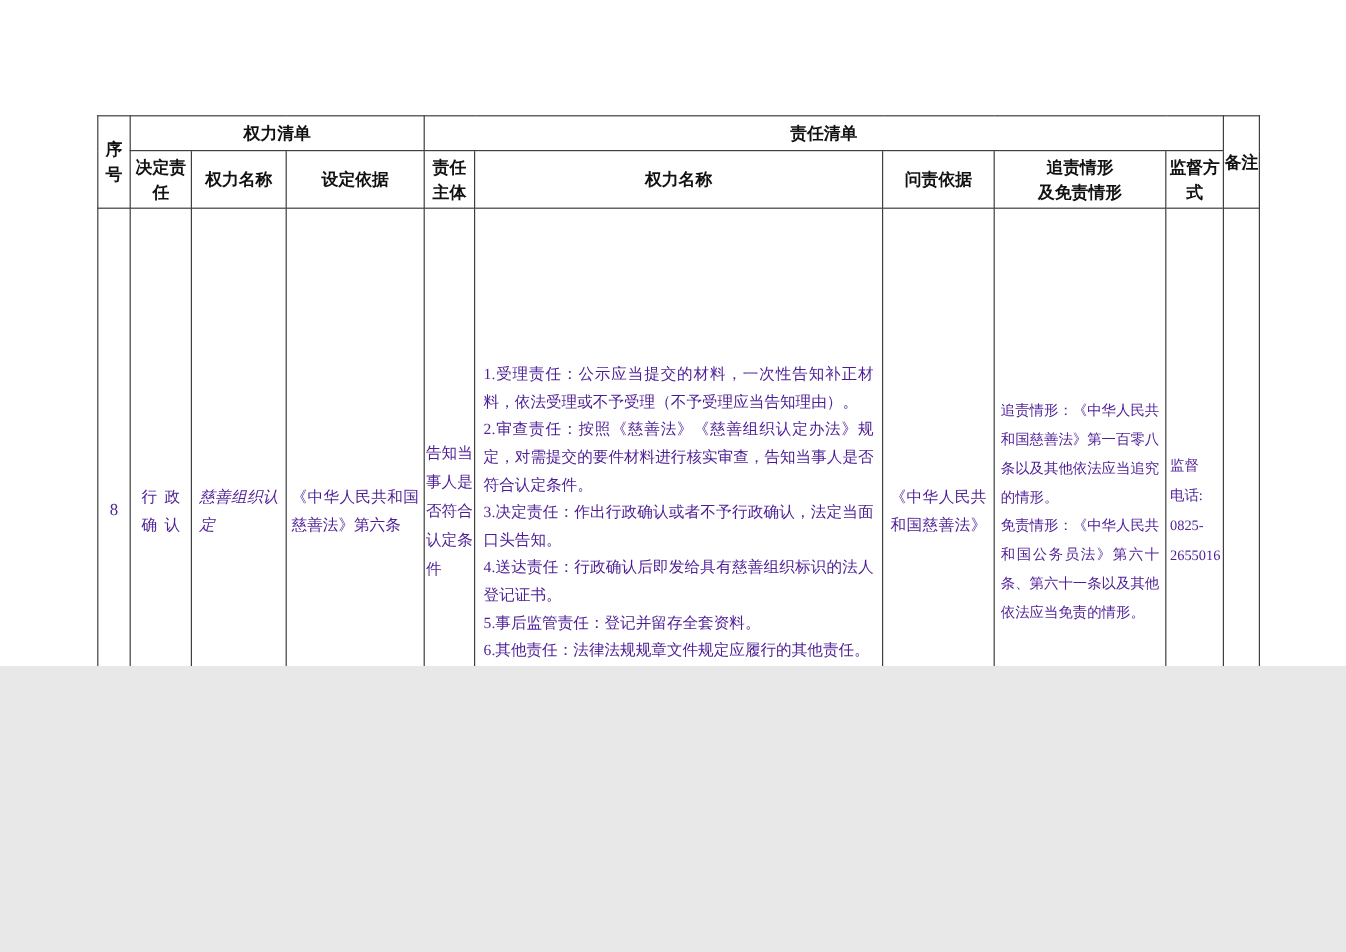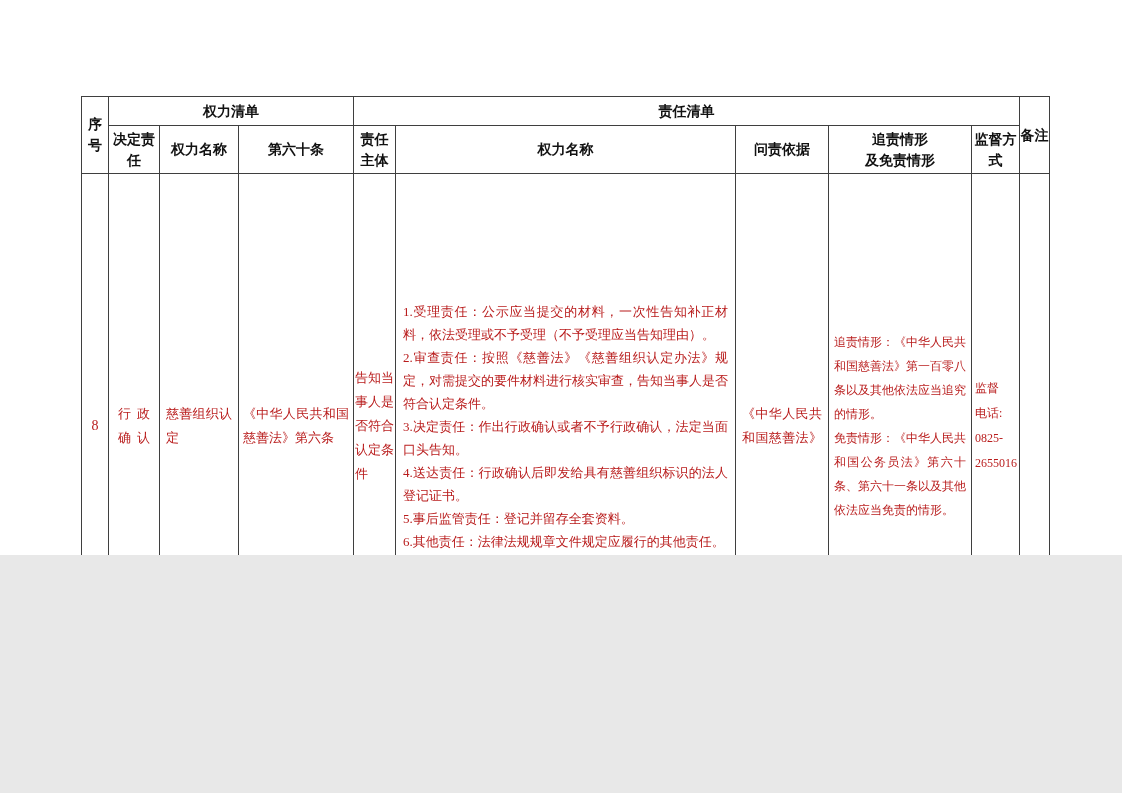--- a/index.html
+++ b/index.html
@@ -37,31 +37,32 @@
     color: #111;
   }
   tr.hrow1 { height: 29px; }
   tr.hrow2 { height: 48px; }
   tr.body-row { height: 505px; }
   
   td.bcell {
     font-size: 13px;
     line-height: 24px;
     text-align: center;
-    color: #b91c1c;
+    color: #4c1d95;
   }
   td.c-serial { font-size: 14px; }
   td.c-power-type {
     padding: 0 9px;
     text-align: justify;
     text-align-last: justify;
   }
   td.c-power-name {
     padding: 0 6px;
     text-align: justify;
+    font-style: italic;
   }
   td.c-basis {
     padding: 0 4px;
     text-align: justify;
   }
   td.c-subject {
     padding: 0 1px;
     text-align: justify;
     text-align-last: justify;
   }
@@ -122,21 +123,21 @@
     <tbody>
       <tr class="hrow1">
         <th class="hdr" rowspan="2">序号</th>
         <th class="hdr" colspan="3">权力清单</th>
         <th class="hdr" colspan="5">责任清单</th>
         <th class="hdr" rowspan="2">备注</th>
       </tr>
       <tr class="hrow2">
         <th class="hdr">决定责任</th>
         <th class="hdr">权力名称</th>
-        <th class="hdr">第六十条</th>
+        <th class="hdr">设定依据</th>
         <th class="hdr">责任主体</th>
         <th class="hdr">权力名称</th>
         <th class="hdr">问责依据</th>
         <th class="hdr">追责情形
 及免责情形</th>
         <th class="hdr">监督方式</th>
       </tr>
       <tr class="body-row">
         <td class="bcell c-serial">8</td>
         <td class="bcell c-power-type">行政确认</td>

